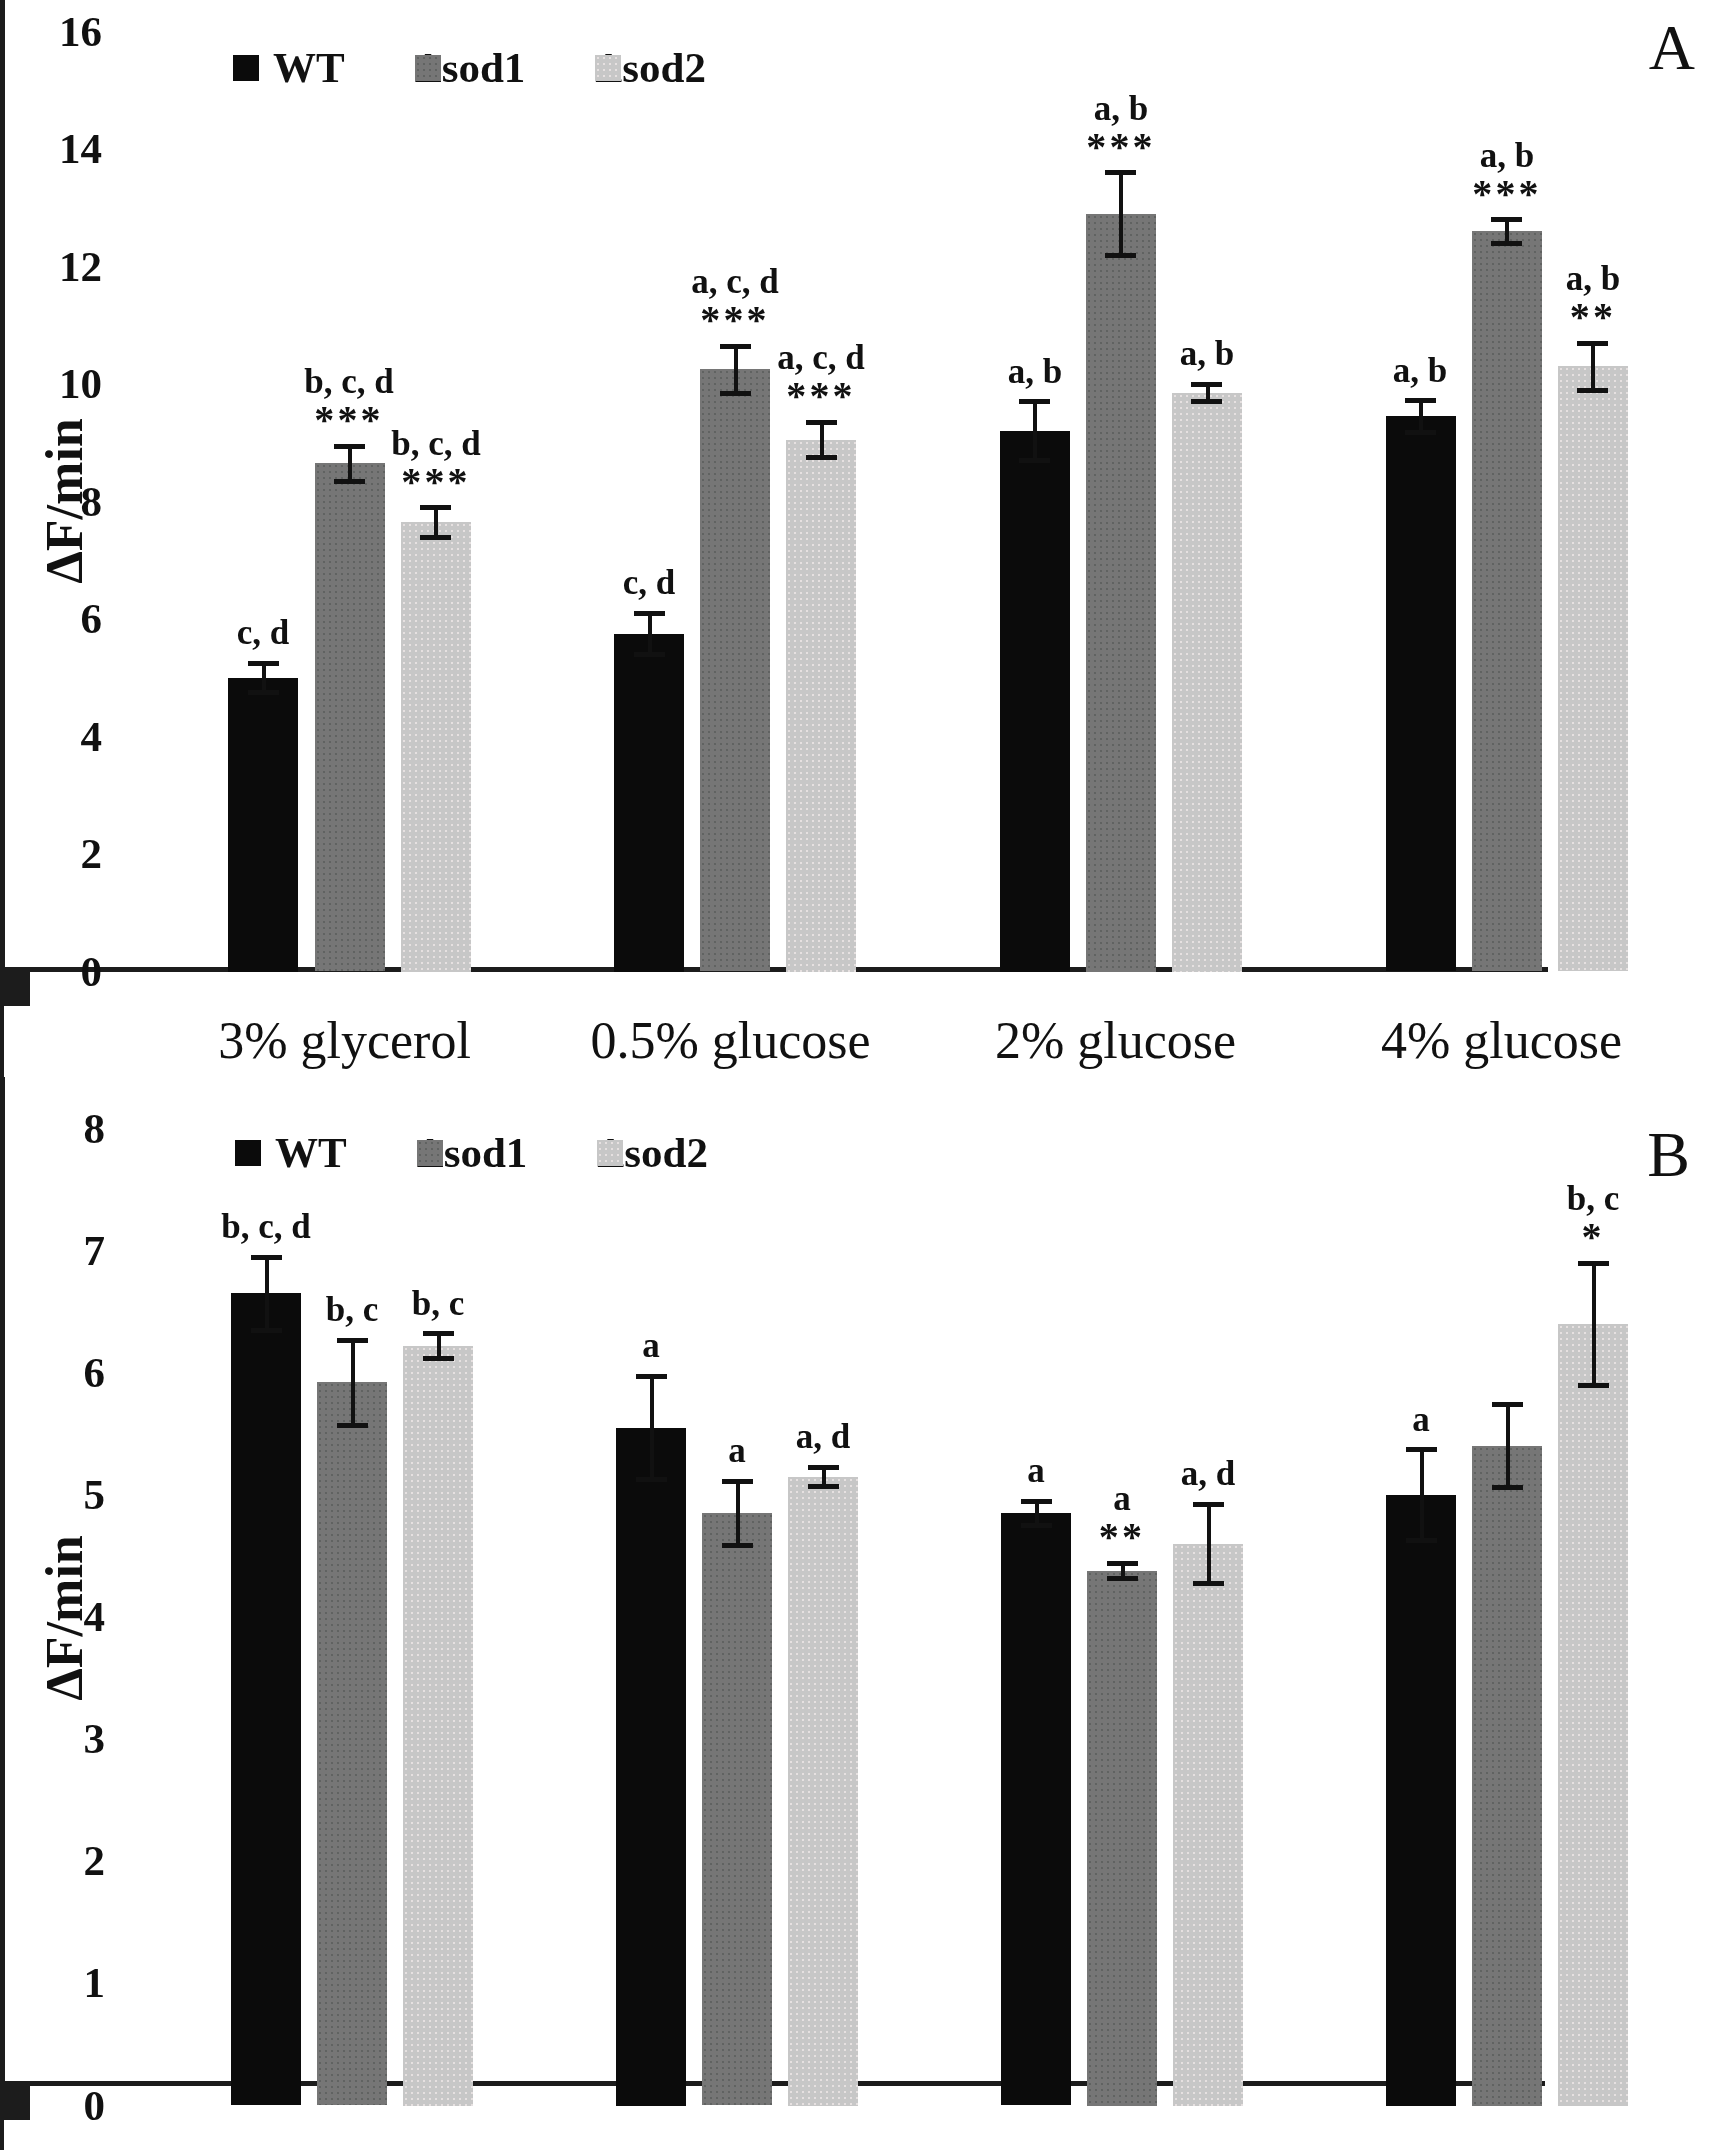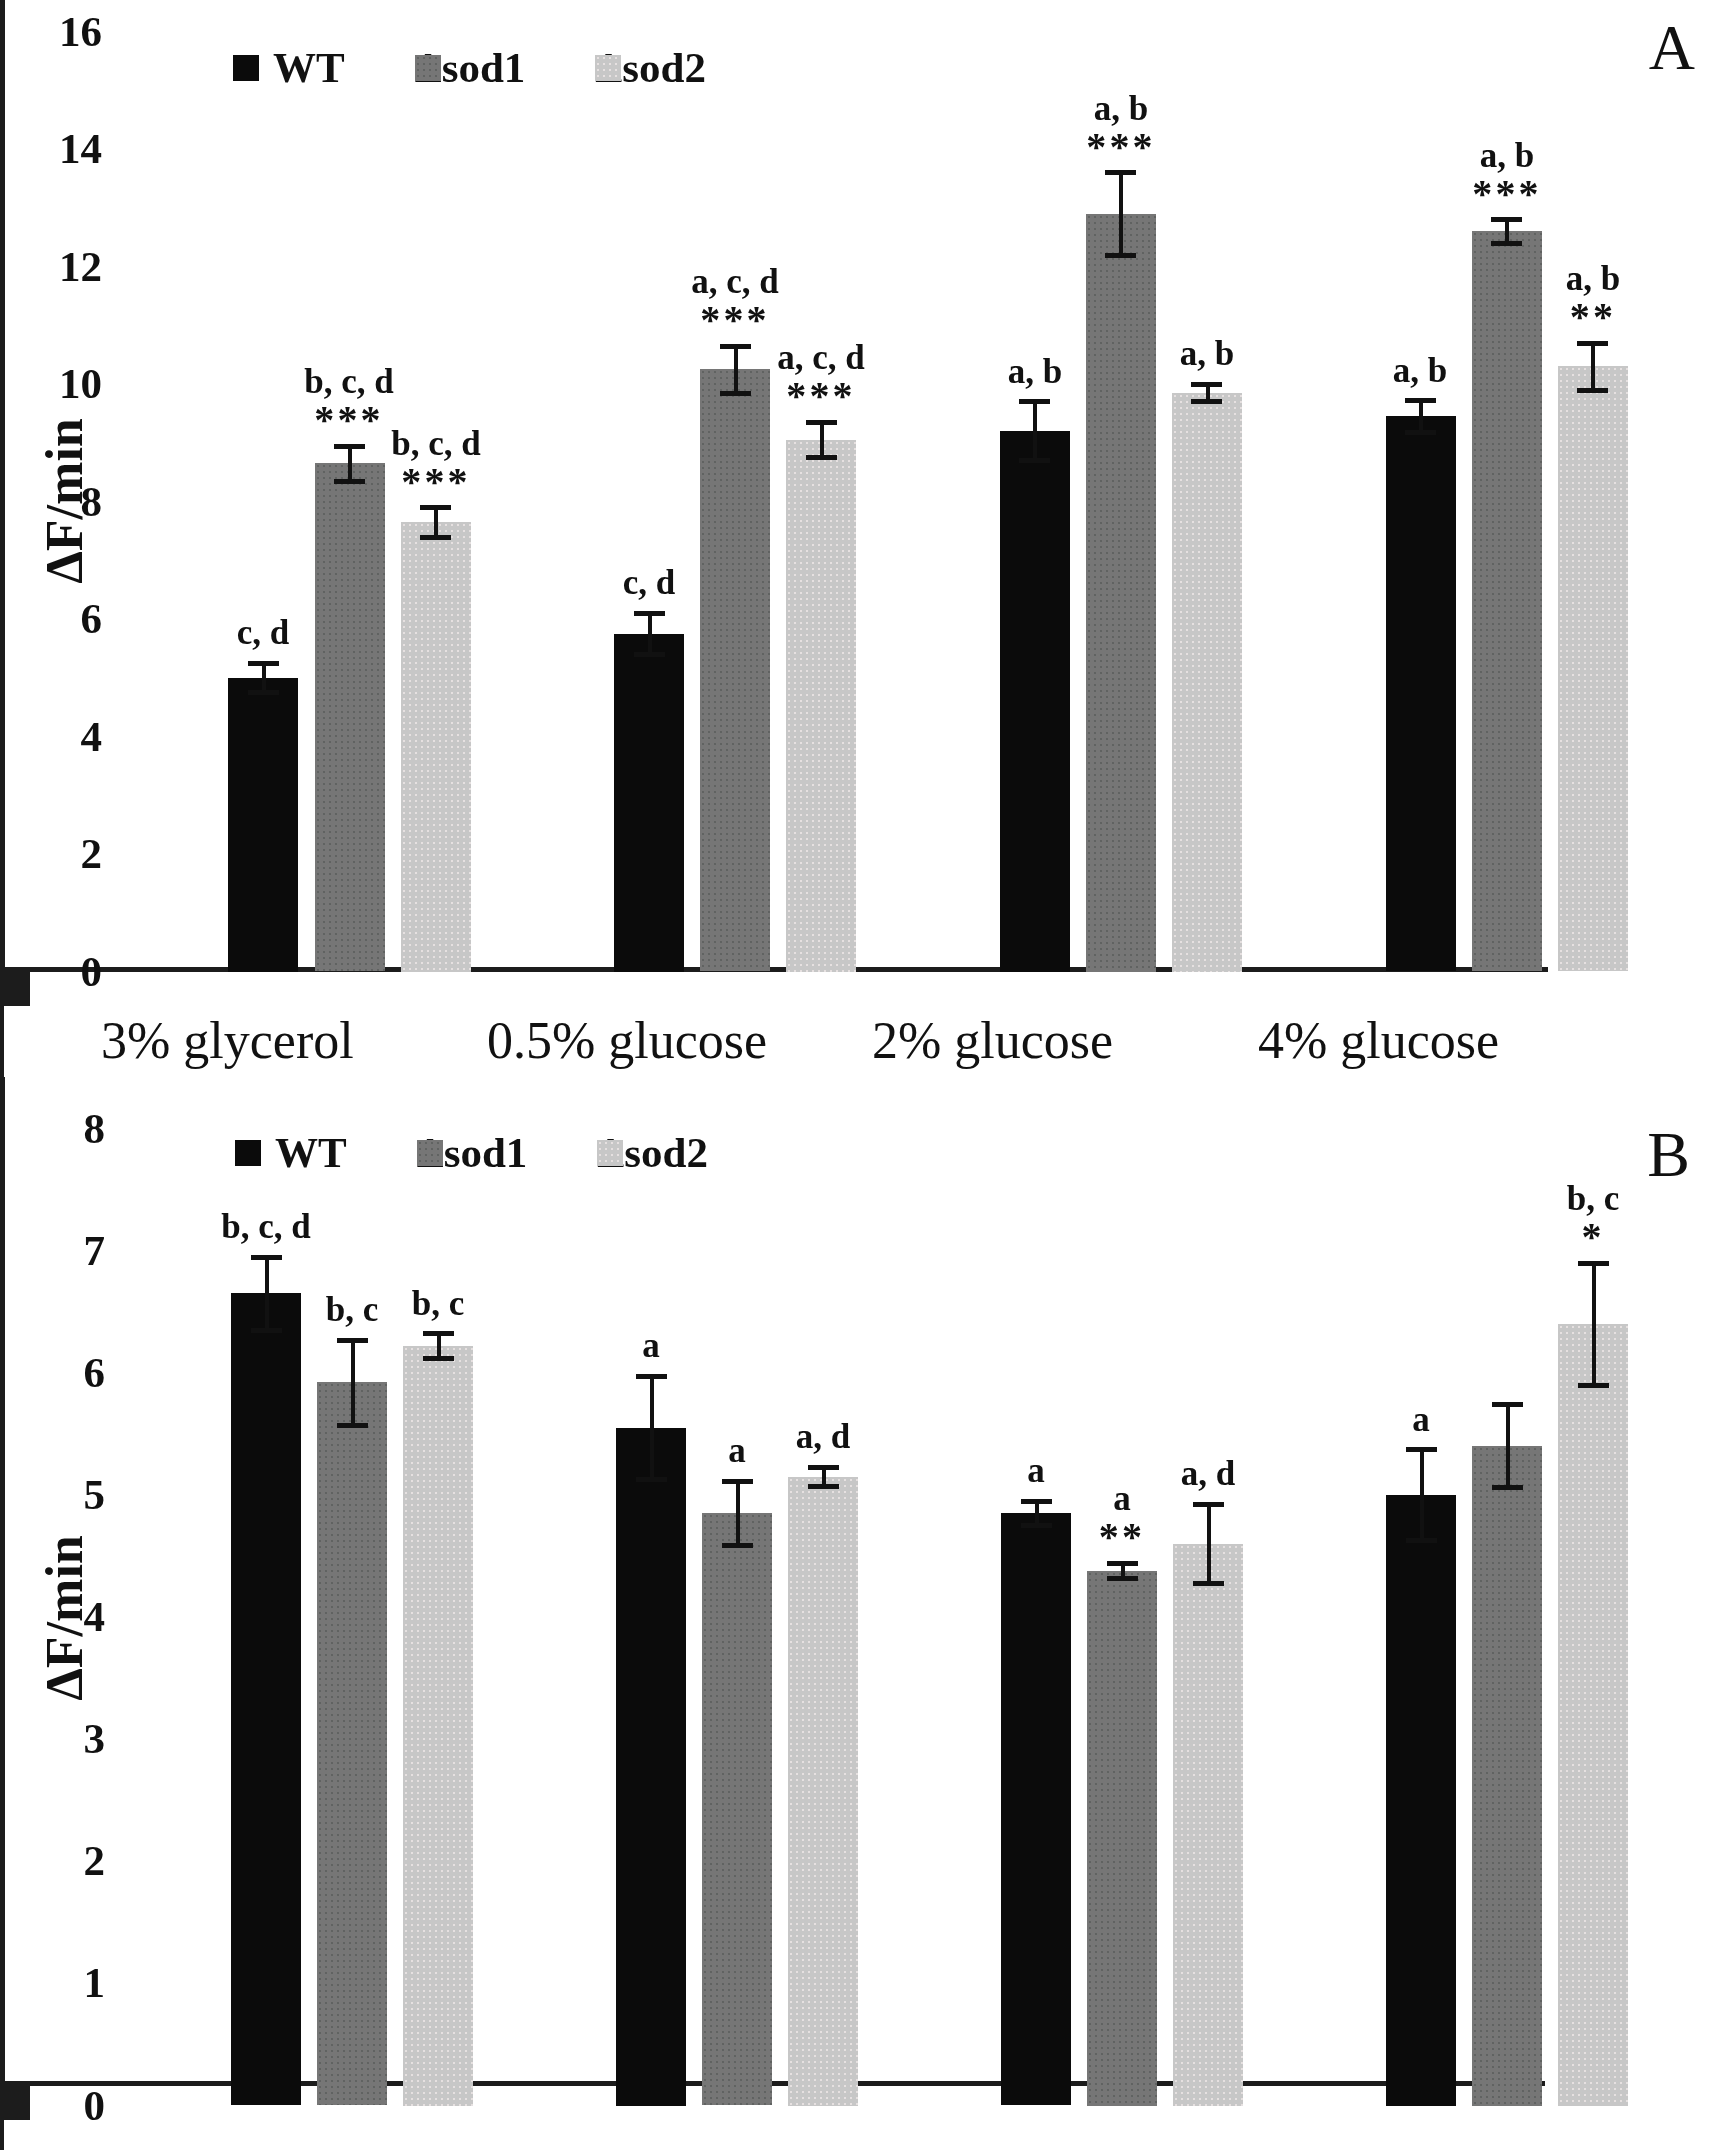--- a/index.html
+++ b/index.html
@@ -28,20 +28,21 @@
     width: 162px;
     text-align: right;
     font-size: 43px;
     font-weight: bold;
     color: #111111;
     line-height: 50px;
   }
   .cat-label {
     position: absolute;
     width: 487px;
+    text-align: center;
     font-size: 52px;
     font-weight: normal;
     color: #111111;
     white-space: nowrap;
   }
   .bar { position: absolute; }
   .bar.pat-dark {
     background-color: #767676;
     background-image: radial-gradient(rgba(20,30,25,0.22) 1.1px, transparent 1.2px);
     background-size: 6px 6px;

